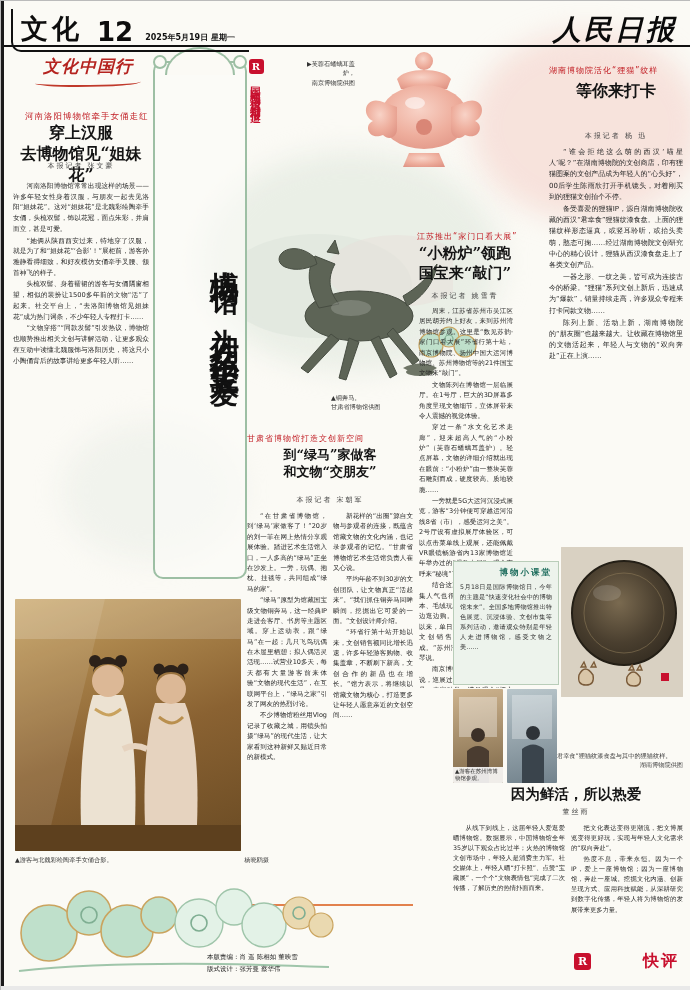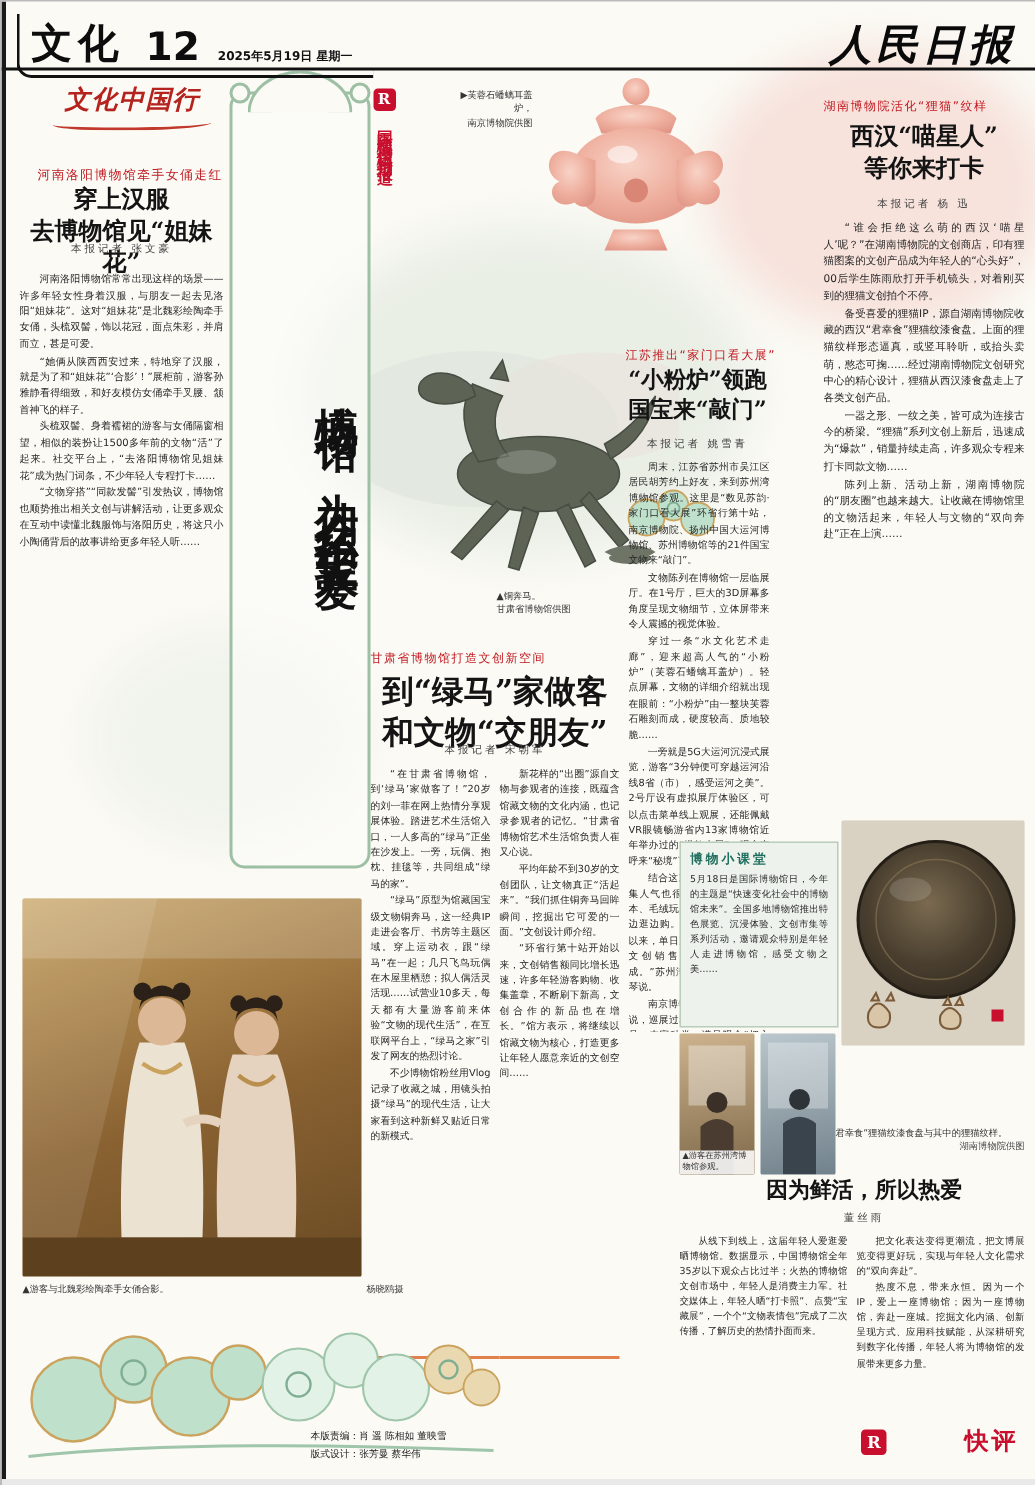--- a/index.html
+++ b/index.html
@@ -47,21 +47,21 @@
   .rlogo{width:15px;height:15px;background:#c8102e;color:#fff;border-radius:3px;font-size:10px;font-weight:bold;
          display:flex;align-items:center;justify-content:center;font-family:"DejaVu Serif",serif;}
   .vbadge .vtxt{writing-mode:vertical-rl;text-orientation:upright;color:#c8102e;font-weight:bold;
                 font-size:10.5px;letter-spacing:3px;margin-top:4px;}
   
   .photo{position:absolute;overflow:hidden;border-radius:1px;}
   .strip{position:absolute;left:0;right:0;bottom:0;background:rgba(255,255,255,.88);font-size:5.5px;
          color:#333;padding:1px 2px;line-height:1.3;}
   .divider{position:absolute;height:2px;background:#e2814d;}
   .boxed{position:absolute;background:#edf3ec;border:1px solid #b9cdb9;padding:5px 6px;z-index:2;}
-  .boxed .bt{font-size:8.5px;font-weight:bold;color:#1f6e5e;text-align:left;letter-spacing:2px;margin-bottom:3px;}
+  .boxed .bt{font-size:8.5px;font-weight:bold;color:#1f6e5e;text-align:right;letter-spacing:2px;margin-bottom:3px;}
   .boxed .btx{font-size:6.2px;line-height:1.6;text-align:justify;color:#2a2a2a;}
   .credits{position:absolute;left:206px;top:951px;font-size:6.5px;line-height:1.8;color:#222;z-index:6;}
   .cbadge{position:absolute;right:12px;top:950px;display:flex;align-items:center;gap:4px;z-index:6;}
   .cbadge .ct{color:#c8102e;font-weight:bold;font-size:16px;letter-spacing:2px;font-family:"DejaVu Serif",serif;margin-left:48px;}
   svg{display:block;}
 </style>
 </head>
 <body>
 
 <div class="sheet">
@@ -208,41 +208,40 @@
   <div class="abs bodycol" style="left:418px;top:305px;width:94px;height:382px;overflow:hidden;font-size:6.5px;">
       <p>周末，江苏省苏州市吴江区居民胡芳约上好友，来到苏州湾博物馆参观。这里是“数见苏韵·家门口看大展”环省行第十站，南京博物院、扬州中国大运河博物馆、苏州博物馆等的21件国宝文物来“敲门”。</p>
       <p>文物陈列在博物馆一层临展厅。在1号厅，巨大的3D屏幕多角度呈现文物细节，立体屏带来令人震撼的视觉体验。</p>
       <p>穿过一条“水文化艺术走廊”，迎来超高人气的“小粉炉”（芙蓉石蟠螭耳盖炉）。轻点屏幕，文物的详细介绍就出现在眼前：“小粉炉”由一整块芙蓉石雕刻而成，硬度较高、质地较脆……</p>
       <p>一旁就是5G大运河沉浸式展览，游客“3分钟便可穿越运河沿线8省（市），感受运河之美”。2号厅设有虚拟展厅体验区，可以点击菜单线上观展，还能佩戴VR眼镜畅游省内13家博物馆近年举办过的“爆款大展”，观众直呼来“秘境”了。</p>
       <p>结合这次展览搭建的文创市集人气也很旺：冰箱贴、盖章本、毛绒玩具……许多年轻游客边逛边购。“环省行第十站开始以来，单日观众不断刷新纪录，文创销售额同比增长近七成。”苏州湾博物馆讲解员杨琴琴说。</p>
       <p>南京博物院文创部主任田甜说，巡展过程中不断开发文创产品、丰富种类，满足观众“把文物带回家”的需求，例如“小粉炉”周边……</p>
     </div>
 
   <div class="abs kicker" style="left:246px;top:432px;width:166px;font-size:8px;">甘肃省博物馆打造文创新空间</div>
-  <div class="abs hl" style="left:246px;top:446px;width:166px;font-size:21px;">
+  <div class="abs hl" style="left:246px;top:446px;width:166px;font-size:13px;">
     <div>到“绿马”家做客</div>
     <div>和文物“交朋友”</div>
   </div>
   <div class="abs byline" style="left:246px;top:494px;width:166px;">本报记者 宋朝军</div>
   <div class="abs bodycol" style="left:246px;top:510px;width:80px;height:388px;overflow:hidden;font-size:6.5px;">
       <p>“在甘肃省博物馆，到‘绿马’家做客了！”20岁的刘一菲在网上热情分享观展体验。踏进艺术生活馆入口，一人多高的“绿马”正坐在沙发上。一旁，玩偶、抱枕、挂毯等，共同组成“绿马的家”。</p>
       <p>“绿马”原型为馆藏国宝级文物铜奔马，这一经典IP走进会客厅、书房等主题区域。穿上运动衣，跟“绿马”在一起；几只飞鸟玩偶在木屋里栖憩；拟人偶活灵活现……试营业10多天，每天都有大量游客前来体验“文物的现代生活”，在互联网平台上，“绿马之家”引发了网友的热烈讨论。</p>
       <p>不少博物馆粉丝用Vlog记录了收藏之城，用镜头拍摄“绿马”的现代生活，让大家看到这种新鲜又贴近日常的新模式。</p>
     </div>
   <div class="abs bodycol" style="left:332px;top:510px;width:80px;height:388px;overflow:hidden;font-size:6.5px;">
       <p>新花样的“出圈”源自文物与参观者的连接，既蕴含馆藏文物的文化内涵，也记录参观者的记忆。“甘肃省博物馆艺术生活馆负责人崔又心说。</p>
       <p>平均年龄不到30岁的文创团队，让文物真正“活起来”。“我们抓住铜奔马回眸瞬间，挖掘出它可爱的一面。”文创设计师介绍。</p>
       <p>“环省行第十站开始以来，文创销售额同比增长迅速，许多年轻游客购物、收集盖章，不断刷下新高，文创合作的新品也在增长。”馆方表示，将继续以馆藏文物为核心，打造更多让年轻人愿意亲近的文创空间……</p>
     </div>
   <div class="divider" style="left:246px;top:903px;width:86px;"></div>
   <div class="divider" style="left:332px;top:903px;width:80px;"></div>
 
   <div class="abs kicker" style="left:548px;top:64px;width:134px;font-size:8px;">湖南博物院活化“狸猫”纹样</div>
   <div class="abs hl" style="left:548px;top:80px;width:134px;font-size:16px;">
-    <div>西汉“喵星人”</div>
     <div>等你来打卡</div>
   </div>
   <div class="abs byline" style="left:548px;top:130px;width:134px;">本报记者 杨 迅</div>
   <div class="abs bodycol" style="left:548px;top:146px;width:134px;height:394px;overflow:hidden;font-size:7px;">
       <p>“谁会拒绝这么萌的西汉‘喵星人’呢？”在湖南博物院的文创商店，印有狸猫图案的文创产品成为年轻人的“心头好”，00后学生陈雨欣打开手机镜头，对着刚买到的狸猫文创拍个不停。</p>
       <p>备受喜爱的狸猫IP，源自湖南博物院收藏的西汉“君幸食”狸猫纹漆食盘。上面的狸猫纹样形态逼真，或竖耳聆听，或抬头卖萌，憨态可掬……经过湖南博物院文创研究中心的精心设计，狸猫从西汉漆食盘走上了各类文创产品。</p>
       <p>一器之形、一纹之美，皆可成为连接古今的桥梁。“狸猫”系列文创上新后，迅速成为“爆款”，销量持续走高，许多观众专程来打卡同款文物……</p>
       <p>陈列上新、活动上新，湖南博物院的“朋友圈”也越来越大。让收藏在博物馆里的文物活起来，年轻人与文物的“双向奔赴”正在上演……</p>
     </div>
 

